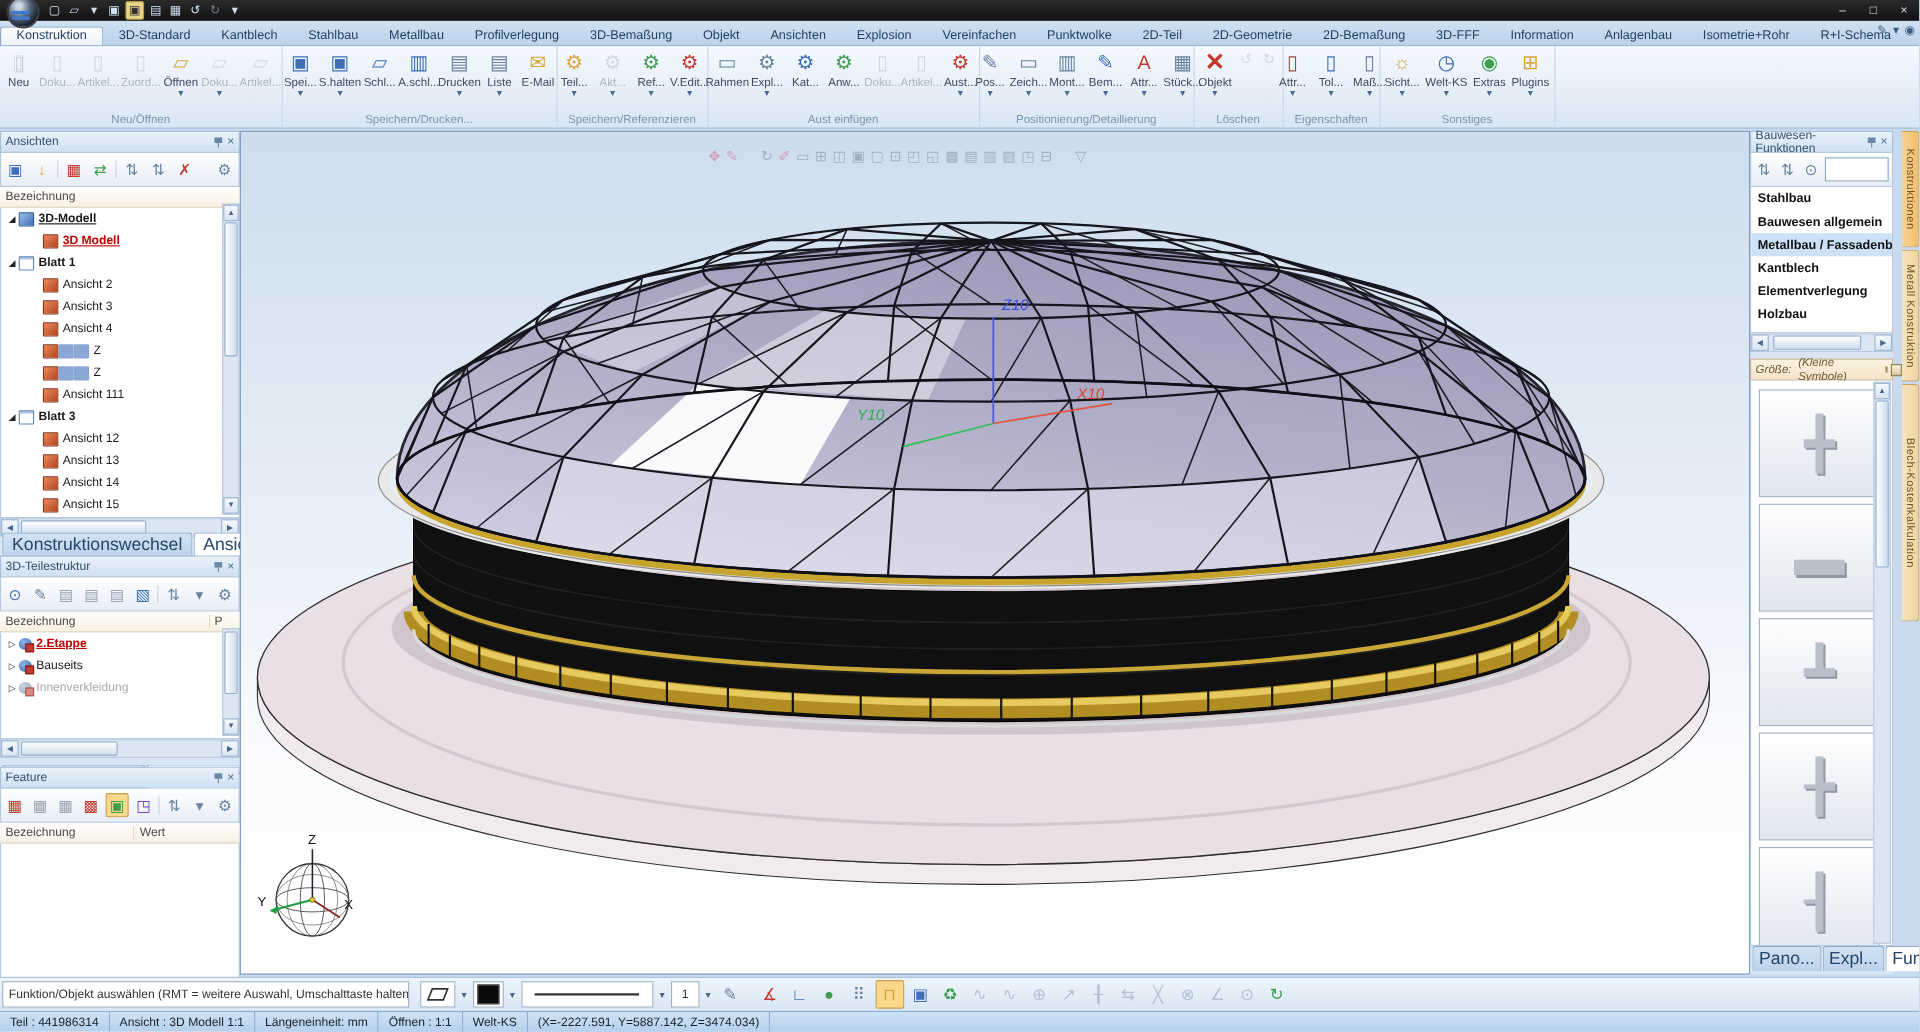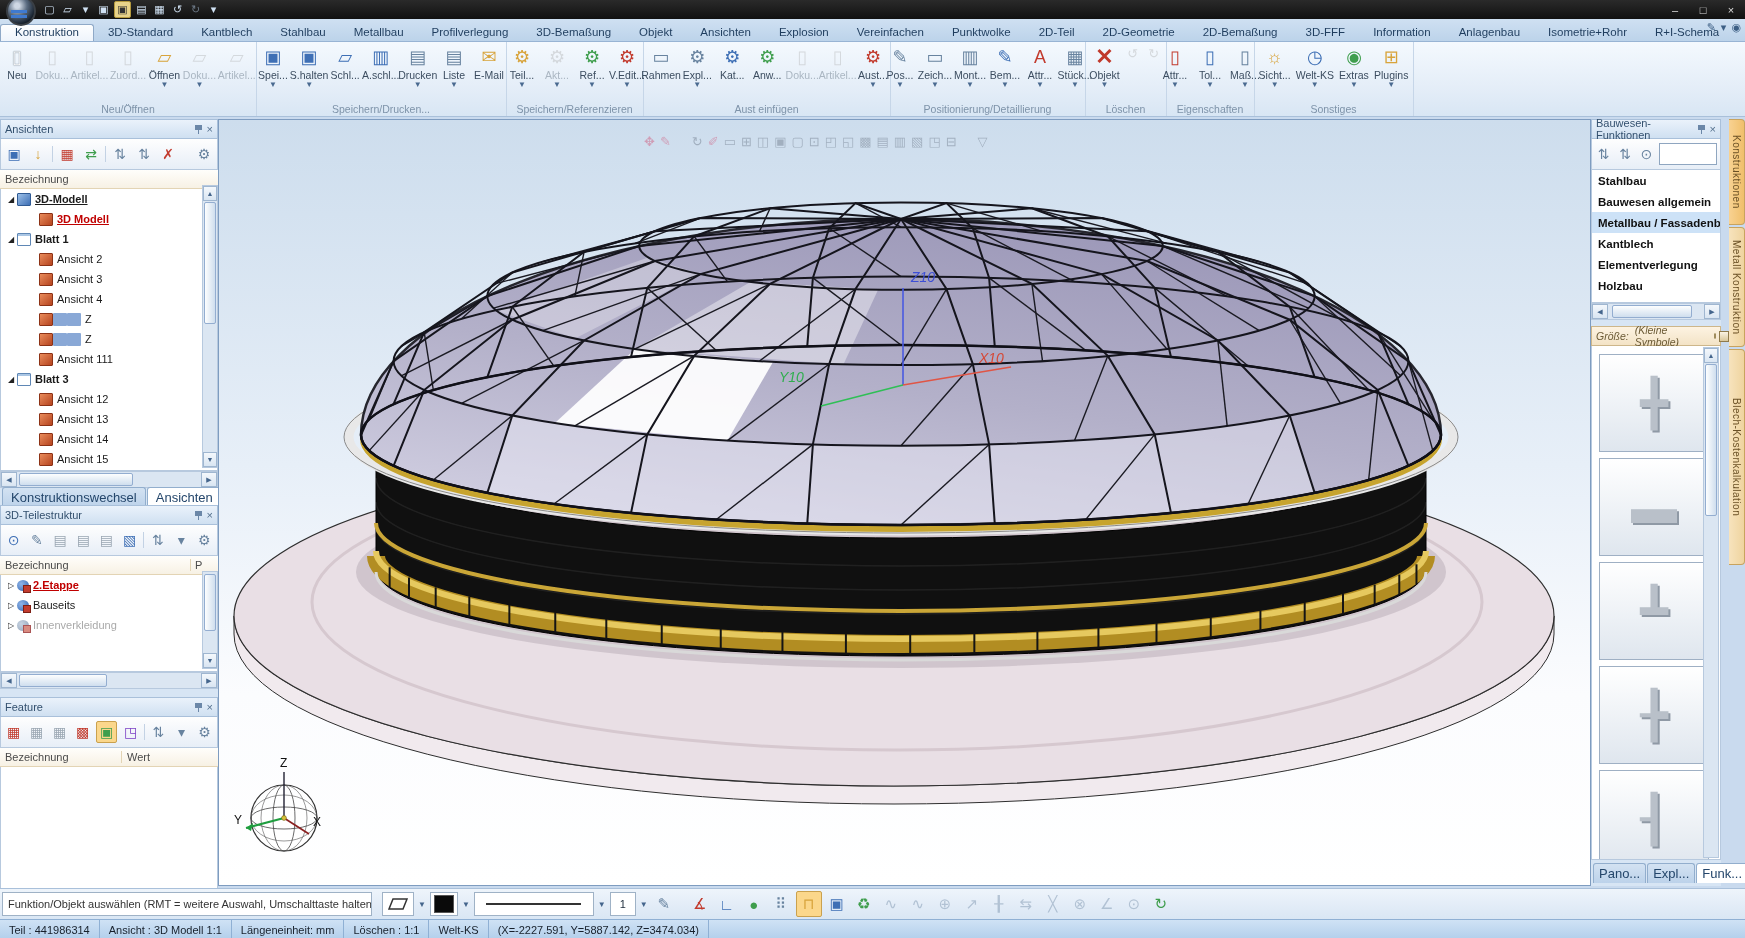--- a/index.html
+++ b/index.html
@@ -70,21 +70,21 @@
   .ic-part2{background:radial-gradient(circle at 35% 35%,#c9d4e2,#8fa2b8);border-radius:50%;position:relative;}
   .ic-part2:after{content:"";position:absolute;right:-2px;bottom:-2px;width:6px;height:6px;background:#d98b80;border:1px solid #a55;}
   .lockic{display:none;position:absolute;right:3px;top:3px;width:10px;height:13px;background:#f2f5f8;border:1px solid #90a2b4;border-radius:1px;box-shadow:inset 0 3px 0 #cfd9e2;}
   .trow.haslock .lockic{display:block;}
   .hscroll{height:15px;background:#dbe6f2;border:1px solid #b7c9de;display:flex;align-items:center;}
   .sbtn{width:14px;height:13px;background:linear-gradient(#f4f8fc,#d9e5f2);border:1px solid #9fb6d0;display:flex;align-items:center;justify-content:center;font-size:7px;color:#44658c;flex:none;}
   .sthumb{height:11px;background:linear-gradient(#fdfefe,#cfdeee);border:1px solid #93add0;border-radius:2px;}
   .vscroll{position:absolute;width:14px;background:#dbe6f2;border:1px solid #b7c9de;}
   .vthumb{position:absolute;left:1px;right:1px;background:linear-gradient(90deg,#fdfefe,#cfdeee);border:1px solid #93add0;border-radius:2px;}
   .dtabs{display:flex;align-items:flex-end;height:19px;padding-left:2px;gap:1px;}
-  .dtab{padding:2px 8px;font-size:13px;color:#24466b;background:linear-gradient(#d3e2f2,#bcd2ea);border:1px solid #92aecd;border-bottom:none;border-radius:3px 3px 0 0;white-space:nowrap;}
+  .dtab{padding:2px 8px;font-size:16px;color:#24466b;background:linear-gradient(#d3e2f2,#bcd2ea);border:1px solid #92aecd;border-bottom:none;border-radius:3px 3px 0 0;white-space:nowrap;}
   .dtab.active{background:#fff;}
   
   .cat{height:21px;display:flex;align-items:center;padding:0 6px;font-weight:bold;font-size:11.5px;color:#111;white-space:nowrap;}
   .cat.sel{background:#cde2f7;}
   .sizebar{background:linear-gradient(#fdf3e2,#f3e3c6);border:1px solid #cdb68a;display:flex;align-items:center;font-size:10.5px;color:#6b5a35;font-style:italic;padding:0 4px;gap:6px;}
   .slider-track{flex:1;height:4px;background:linear-gradient(#b9a46f,#e7d9b8);border:1px solid #a08c5c;border-radius:2px;position:relative;}
   .slider-handle{position:absolute;left:4px;top:-3px;width:8px;height:9px;background:linear-gradient(#fbf4e4,#d9c79a);border:1px solid #8f7b4c;}
   .thumb{position:absolute;left:7px;width:108px;height:96px;background:linear-gradient(#ffffff,#dfe6ee);border:1px solid #9fb0c4;display:flex;align-items:center;justify-content:center;}
   .thumb .tg{font-size:46px;color:#b9c0c9;text-shadow:2px 2px 0 #8f99a5;}
   .vtab{position:absolute;left:1729px;width:15px;background:linear-gradient(90deg,#f7e3bd,#efd49f);border:1px solid #c8a35e;border-left:none;border-radius:0 4px 4px 0;writing-mode:vertical-rl;font-size:10px;color:#6b5126;display:flex;align-items:center;justify-content:center;letter-spacing:.5px;}
@@ -1108,21 +1108,21 @@
   <span class="seg">
         <span>Teil : 441986314</span>
       </span>
       <span class="seg">
         <span>Ansicht : 3D Modell 1:1</span>
       </span>
       <span class="seg">
         <span>Längeneinheit: mm</span>
       </span>
       <span class="seg">
-        <span>Löschen : 1:1</span>
+        <span>Öffnen : 1:1</span>
       </span>
       <span class="seg">
         <span>Welt-KS</span>
       </span>
       <span class="seg">
         <span>(X=-2227.591, Y=5887.142, Z=3474.034)</span>
       </span>
     </div>
 
 </div>

